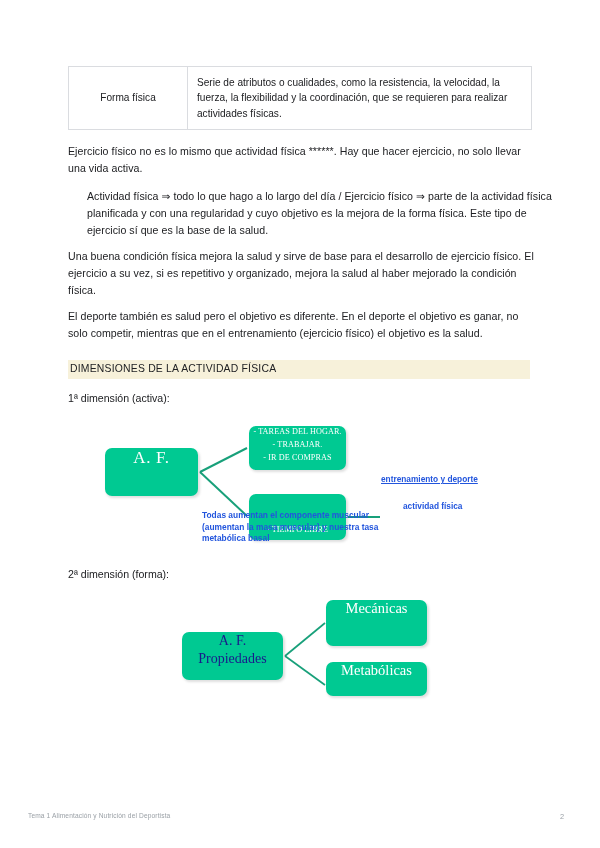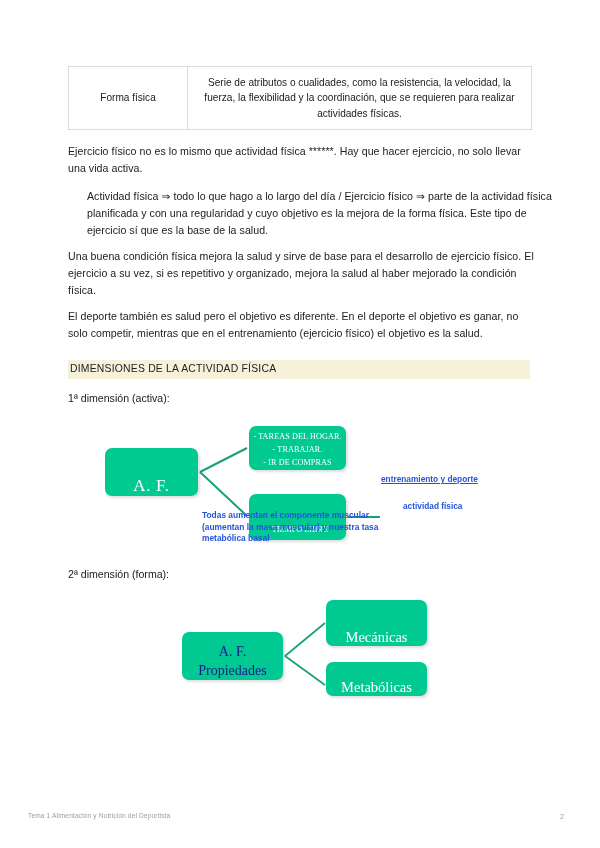--- a/index.html
+++ b/index.html
@@ -41,21 +41,20 @@
   .def-table td.term {
     width: 100px;
     font-weight: normal;
     text-align: center;
     vertical-align: middle;
     font-size: 10.1px;
   }
   .def-table td.def {
     vertical-align: top;
     padding-top: 8px;
-    text-align: center;
   }
 
   
   .para {
     position: absolute;
     left: 68px;
     width: 466px;
     font-size: 10.6px;
     line-height: 1.62;
     color: #202124;
@@ -101,21 +100,21 @@
   #diagram-1 { left: 100px; top: 412px; width: 440px; height: 150px; }
   #diagram-2 { left: 170px; top: 592px; width: 270px; height: 130px; }
 
   .node {
     position: absolute;
     background: #00c992;
     border-radius: 7px;
     box-shadow: 1.5px 2px 2.5px rgba(0,0,0,.13);
     color: #ffffff;
     display: flex;
-    align-items: flex-end;
+    align-items: flex-start;
     justify-content: center;
     text-align: center;
     box-sizing: border-box;
   }
   .node .node-text { white-space: pre-line; }
 
   
   #d1-af {
     left: 5px; top: 36px; width: 93px; height: 48px;
     font-family: "Liberation Serif", serif;

